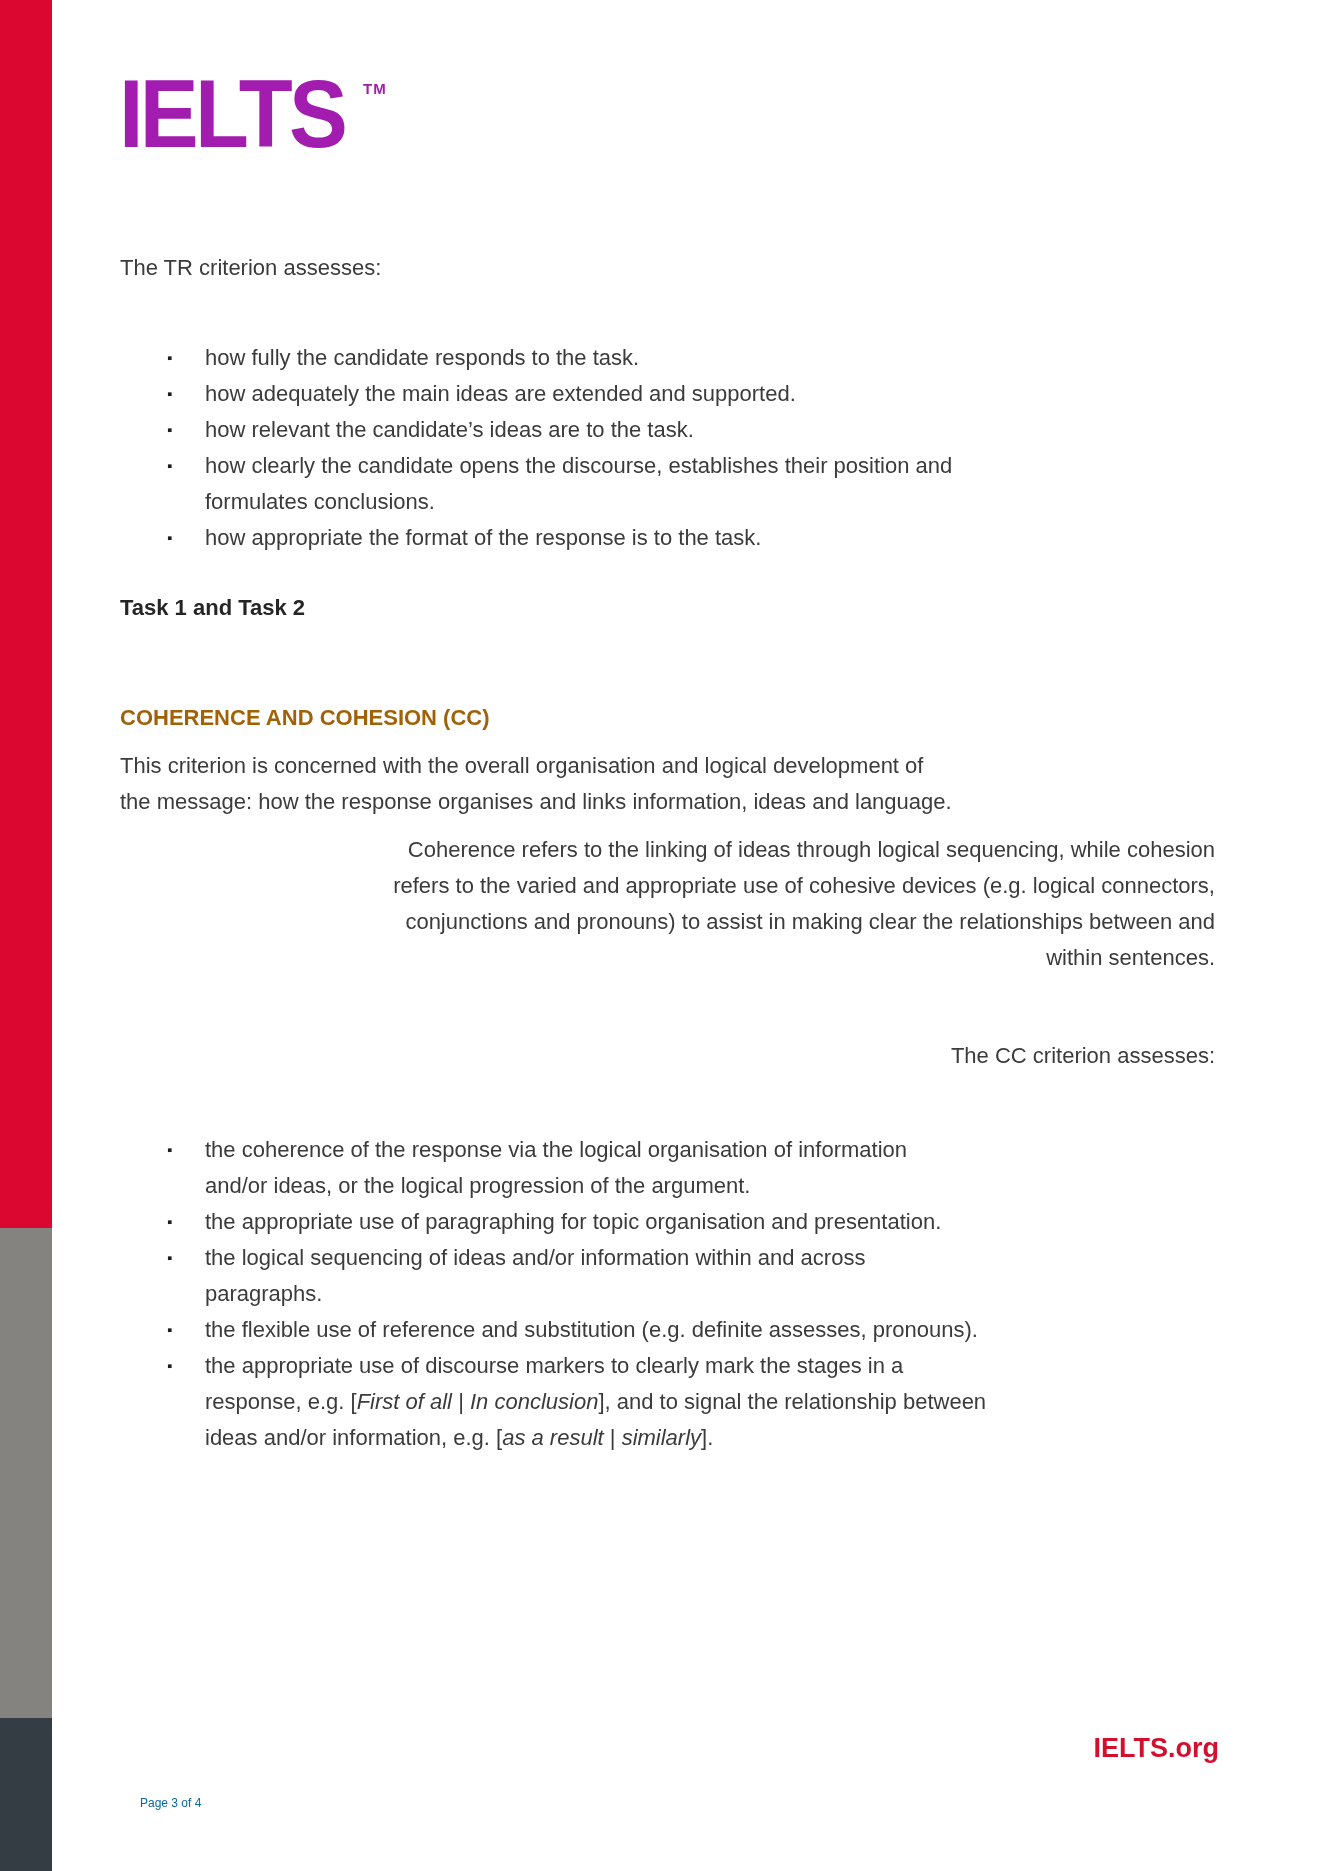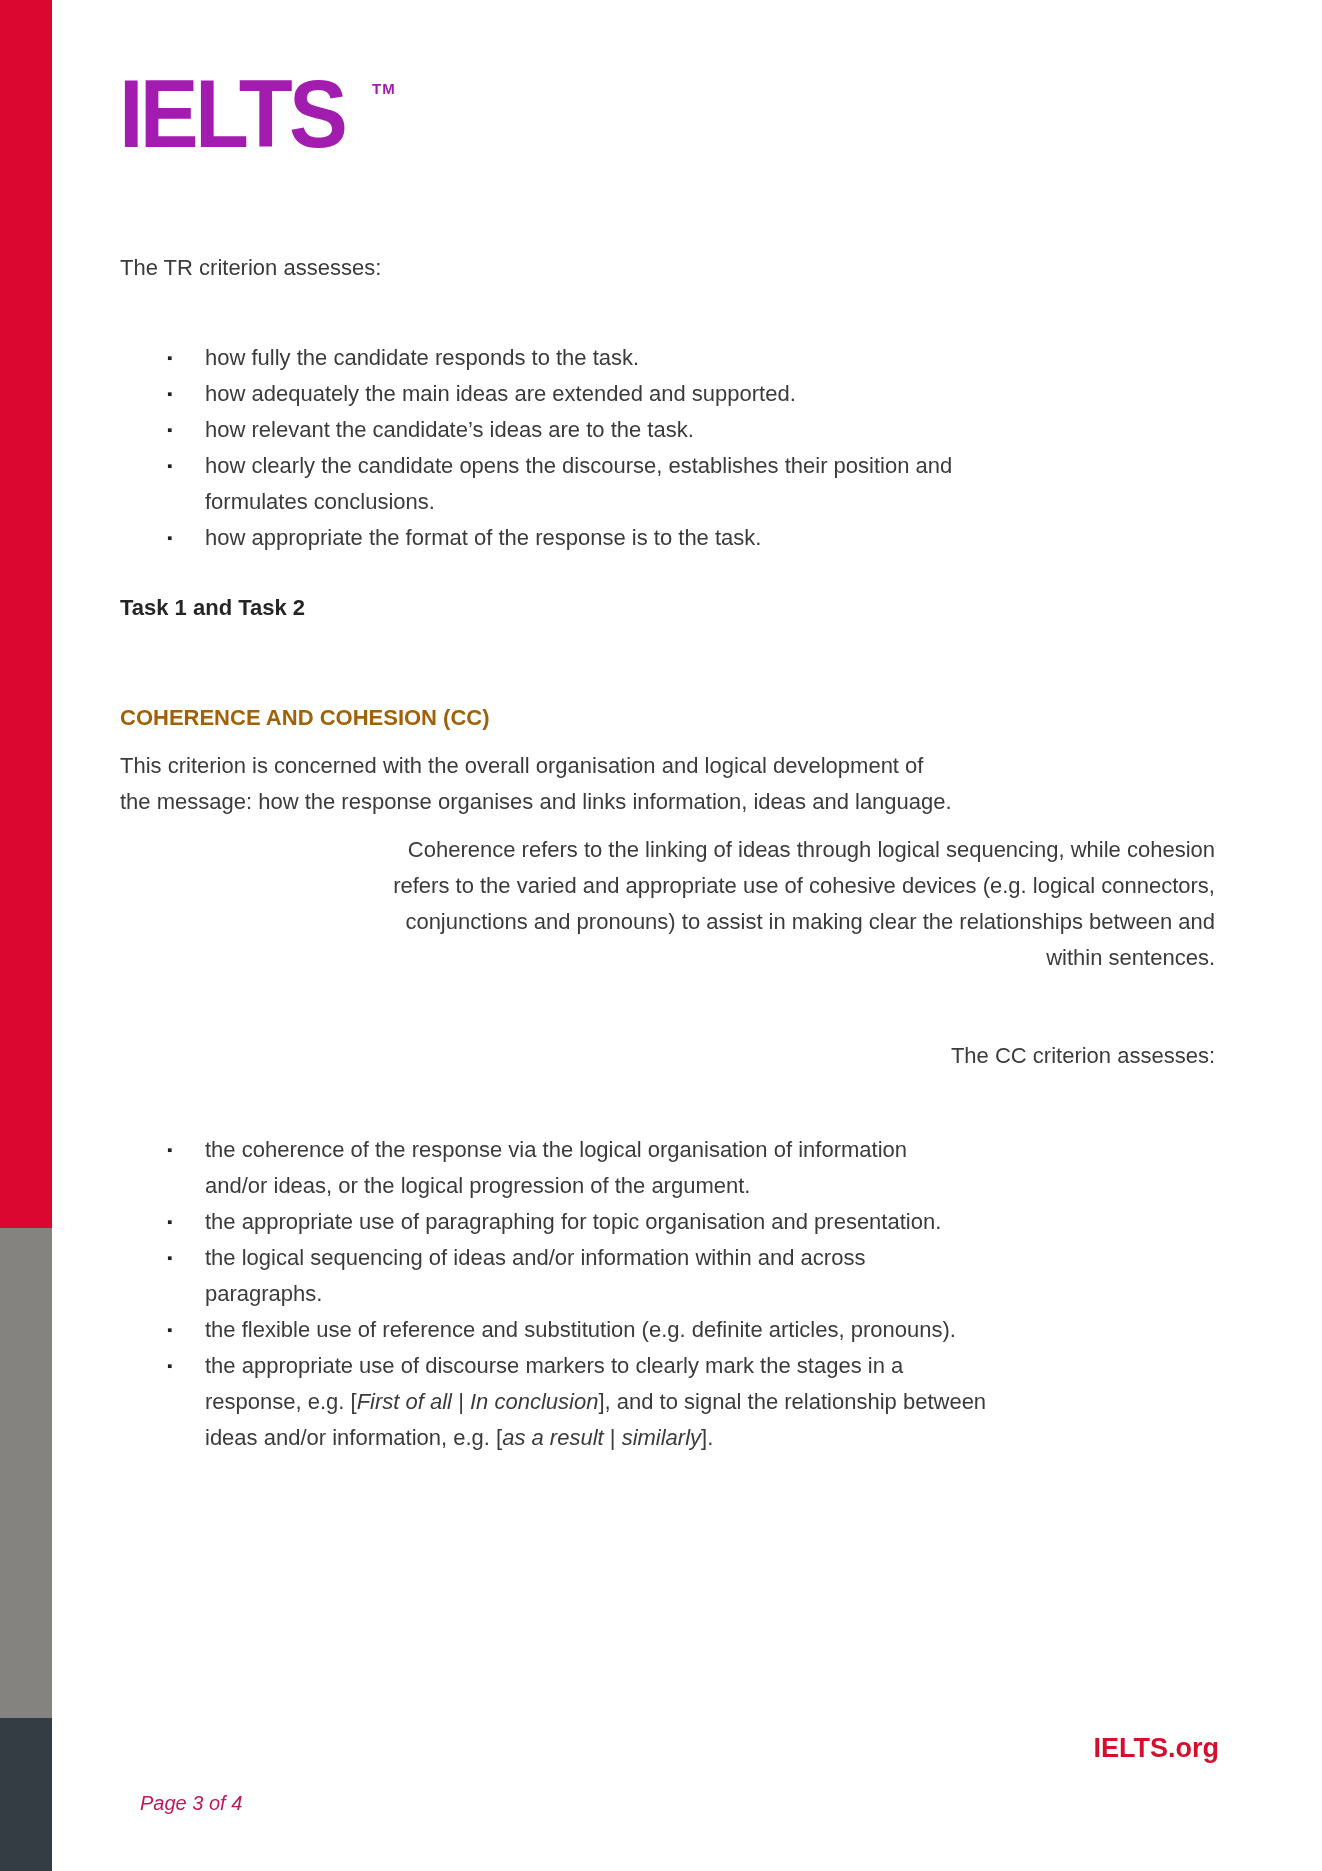--- a/index.html
+++ b/index.html
@@ -10,41 +10,41 @@
   
   .sidebar{position:absolute;left:0;top:0;width:52px;height:1871px;}
   .bar-red{position:absolute;left:0;top:0;width:52px;height:1228px;background:#db0730;}
   .bar-gray{position:absolute;left:0;top:1228px;width:52px;height:490px;background:#848380;}
   .bar-dark{position:absolute;left:0;top:1718px;width:52px;height:153px;background:#343c44;}
 
   
   .logo{position:absolute;left:119px;top:66px;height:96px;line-height:96px;color:#a21caf;}
   .logo-text{display:inline-block;font-size:96px;font-weight:bold;letter-spacing:-4px;
     transform:scaleX(0.92);transform-origin:left center;}
-  .logo-tm{position:absolute;left:244px;top:15px;font-size:15px;font-weight:bold;letter-spacing:1px;line-height:15px;margin-left:9px;}
+  .logo-tm{position:absolute;left:244px;top:15px;font-size:15px;font-weight:bold;letter-spacing:1px;line-height:15px;}
 
   
   .block{position:absolute;left:120px;width:1095px;font-size:22px;line-height:36px;}
   .intro{top:250px;}
   .list-tr{top:340px;}
   .heading-task{top:590px;font-weight:bold;color:#252525;}
   .heading-cc{top:700px;font-weight:bold;color:#a16207;}
   .para1{top:748px;}
   .para2{top:832px;text-align:right;}
   .intro-cc{top:1038px;text-align:right;}
   .list-cc{top:1132px;}
 
   
   .li{display:flex;align-items:flex-start;}
   .bullet{flex:0 0 38px;margin-left:47px;font-size:15px;line-height:36px;color:#1f1f1f;}
   .li-text{flex:1 1 auto;}
   em{font-style:italic;}
 
   
-  .footer-page{position:absolute;left:140px;top:1793px;font-size:20px;line-height:20px;color:#be185d;font-style:italic;}
+  .footer-page{position:absolute;left:140px;top:1793px;font-size:12px;line-height:20px;color:#0369a1;}
   .footer-site{position:absolute;right:103px;top:1733px;font-size:27px;line-height:30px;
     font-weight:bold;color:#d40f2e;}
 </style>
 </head>
 <body>
 
 <div class="sidebar">
   <div class="bar-red"></div>
   <div class="bar-gray"></div>
   <div class="bar-dark"></div>
@@ -102,21 +102,21 @@
     <div class="li">
       <span class="bullet">▪</span>
       <span class="li-text">the appropriate use of paragraphing for topic organisation and presentation.</span>
     </div>
     <div class="li">
       <span class="bullet">▪</span>
       <span class="li-text">the logical sequencing of ideas and/or information within and across<br>paragraphs.</span>
     </div>
     <div class="li">
       <span class="bullet">▪</span>
-      <span class="li-text">the flexible use of reference and substitution (e.g. definite articles, pronouns).</span>
+      <span class="li-text">the flexible use of reference and substitution (e.g. definite assesses, pronouns).</span>
     </div>
     <div class="li">
       <span class="bullet">▪</span>
       <span class="li-text">the appropriate use of discourse markers to clearly mark the stages in a<br>response, e.g. [<em>First of all</em> | <em>In conclusion</em>], and to signal the relationship between<br>ideas and/or information, e.g. [<em>as a result</em> | <em>similarly</em>].</span>
     </div>
   </div>
 
 <div class="footer-page">Page 3 of 4</div>
 <div class="footer-site">IELTS.org</div>
 

